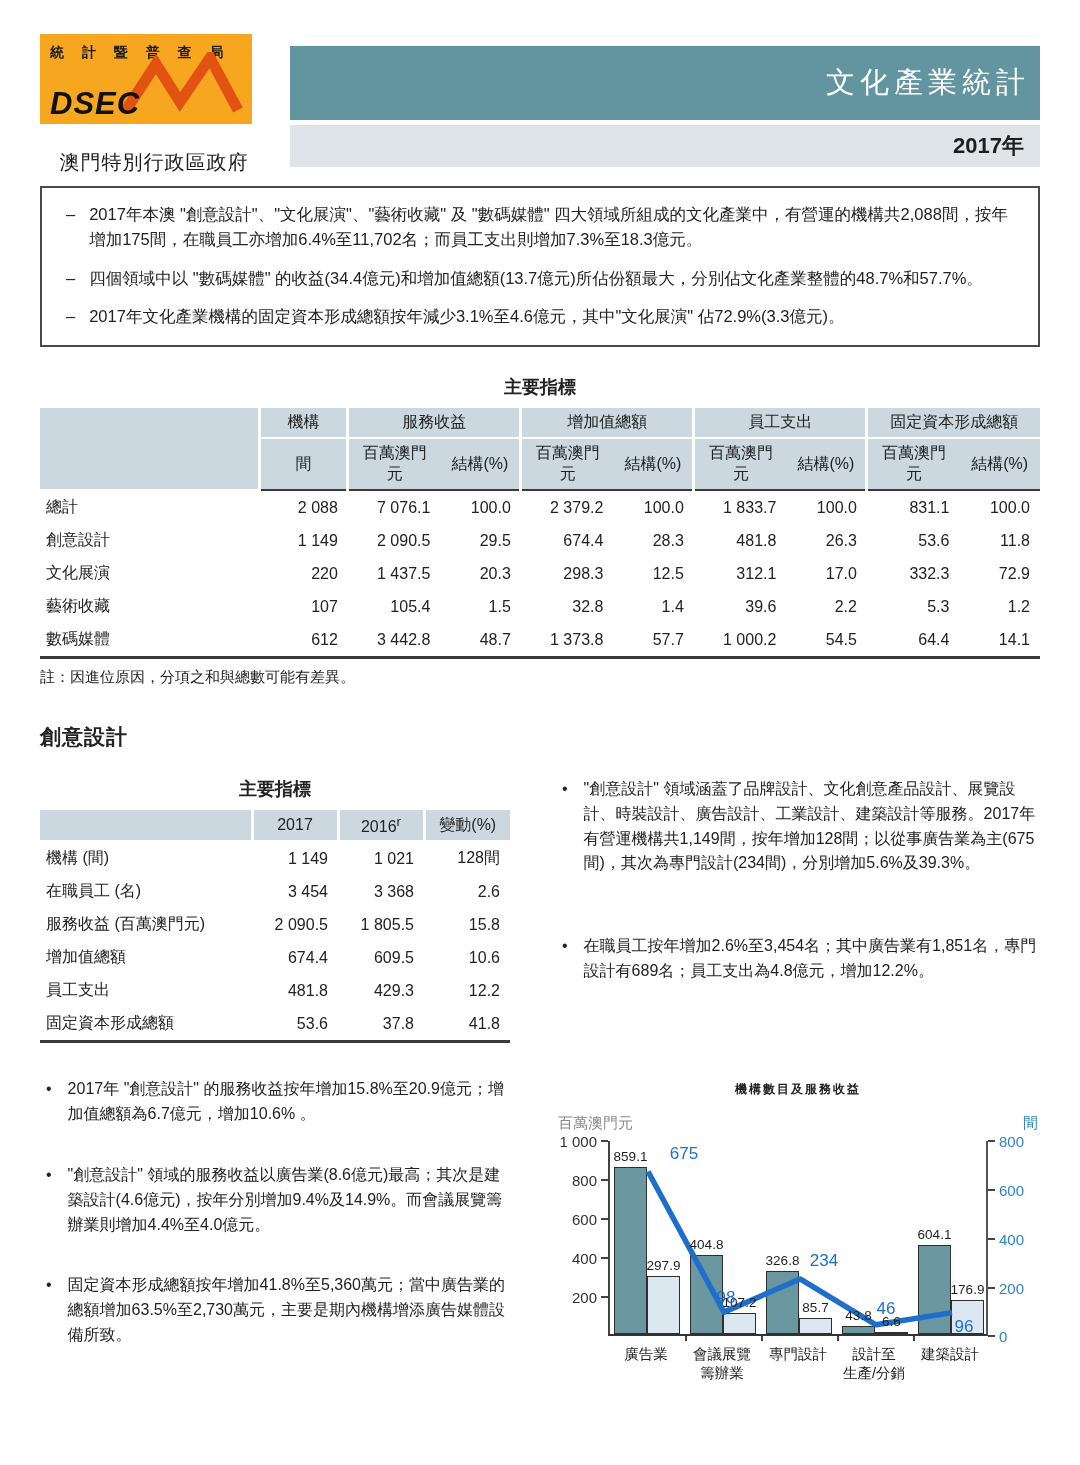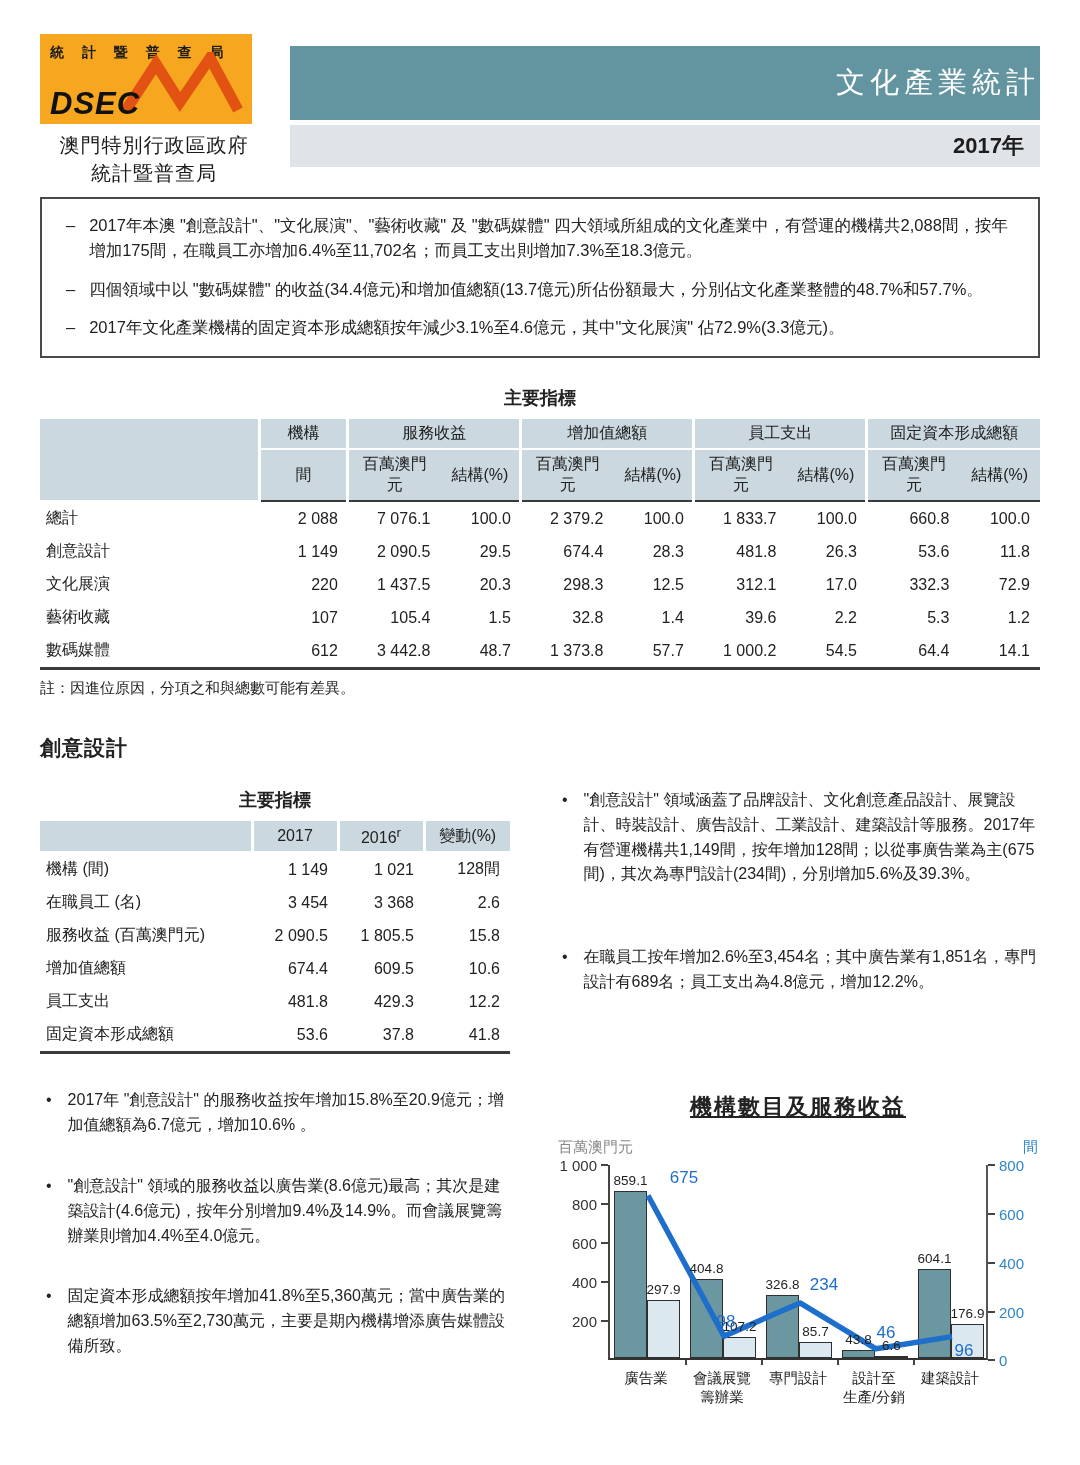--- a/index.html
+++ b/index.html
@@ -7,23 +7,23 @@
   body { font-family:"Liberation Sans","DejaVu Sans",sans-serif; color:#222; }
   .page { width:1080px; min-height:1465px; padding:34px 40px 18px; margin:0 auto; background:#fff; }
 
   
   .hdr { display:flex; gap:22px; }
   .hdr-left { width:228px; flex:none; }
   .logo { position:relative; width:212px; height:90px; background:#F6A71F; padding:10px 10px 4px; overflow:hidden; }
   .logo-top { font-size:14px; font-weight:bold; letter-spacing:7px; color:#1b1b1b; white-space:nowrap; }
   .logo-acronym { position:absolute; left:10px; bottom:2px; font-size:31px; font-weight:bold; font-style:italic; color:#111; letter-spacing:1px; }
   .logo svg { position:absolute; right:4px; top:18px; }
-  .org { text-align:center; margin-top:7px; font-size:20px; line-height:1.4; letter-spacing:1px; color:#1a1a1a; }
+  .org { text-align:center; margin-top:24px; font-size:20px; line-height:1.4; letter-spacing:1px; color:#1a1a1a; }
   .hdr-right { flex:1; padding-top:12px; }
-  .banner { height:74px; background:#6295A0; color:#fff; display:flex; align-items:center; justify-content:flex-end; padding-right:0; font-size:29px; letter-spacing:5px; }
+  .banner { height:74px; background:#6295A0; color:#fff; display:flex; align-items:center; justify-content:flex-end; padding-right:10px; font-size:29px; letter-spacing:5px; }
   .yearbar { height:42px; background:#DEE4E8; margin-top:5px; display:flex; align-items:center; justify-content:flex-end; padding-right:16px; font-size:22px; font-weight:bold; color:#1d1d1d; }
 
   
   .summary-box { border:2px solid #4a4a4a; margin-top:10px; padding:14px 22px 2px 16px; }
   .sb { display:flex; font-size:16.5px; line-height:1.5; margin-bottom:14px; }
   .sb::before { content:"–"; margin:0 14px 0 8px; flex:none; }
 
   
   .kpi-h { font-size:18px; font-weight:bold; margin:28px 0 9px;text-align:center; }
   table.tb { width:100%; border-collapse:collapse; font-size:16px; border-bottom:3px solid #3a3a3a; }
@@ -42,21 +42,21 @@
   .row1 { margin-top:16px; }
   .row2 { margin-top:34px; }
 
   .bul { display:flex; font-size:16px; line-height:1.55; }
   .bul::before { content:"•"; margin:0 16px 0 6px; flex:none; }
   .rb .bul { margin:10px 0 58px; }
   .lb .bul { margin:0 0 36px; }
 
   
   .chart { padding-top:4px; }
-  .chart-title { text-align:center; font-size:22px; font-weight:bold; letter-spacing:2px;text-decoration:underline; }
+  .chart-title { text-align:center; font-size:12px; font-weight:bold; letter-spacing:2px; }
   .axis-lbls { display:flex; justify-content:space-between; font-size:15px; color:#8a8a8a; margin:16px 2px 8px; }
   .axis-lbls .al-right { color:#2e86c8; }
   .plot-row { display:flex; }
   .ycol { width:52px; flex:none; position:relative; height:195px; font-size:15px; }
   .ycol span { position:absolute; transform:translateY(-50%); white-space:nowrap; }
   .ycol-l span { right:11px; color:#333; }
   .ycol-r span { left:11px; color:#2e86c8; }
   .ycol i { position:absolute; width:7px; height:2px; background:#444; }
   .ycol-l i { right:0; }
   .ycol-r i { left:0; }
@@ -81,21 +81,20 @@
         <div class="logo-top">統 計 暨 普 查 局</div>
         <span>
           <svg width="128" height="64" viewBox="0 0 128 64">
             <polyline points="6,58 36,12 60,50 90,6 118,58" fill="none" stroke="#E25313" stroke-width="11"></polyline>
           </svg>
         </span>
         <div class="logo-acronym">DSEC</div>
       </div>
       <div class="org">
         <div>澳門特別行政區政府</div>
-        <div>統計暨普查局</div>
       </div>
     </div>
     <div class="hdr-right">
       <div class="banner">文化產業統計</div>
       <div class="yearbar">2017年</div>
     </div>
   </div>
 
   <div class="summary-box">
     <div class="sb">
@@ -147,21 +146,21 @@
     <tbody>
       <tr>
         <td class="lbl">總計</td>
         <td>2 088</td>
           <td>7 076.1</td>
           <td>100.0</td>
           <td>2 379.2</td>
           <td>100.0</td>
           <td>1 833.7</td>
           <td>100.0</td>
-          <td>660.8</td>
+          <td>831.1</td>
           <td>100.0</td>
       </tr>
       <tr>
         <td class="lbl">創意設計</td>
         <td>1 149</td>
           <td>2 090.5</td>
           <td>29.5</td>
           <td>674.4</td>
           <td>28.3</td>
           <td>481.8</td>

